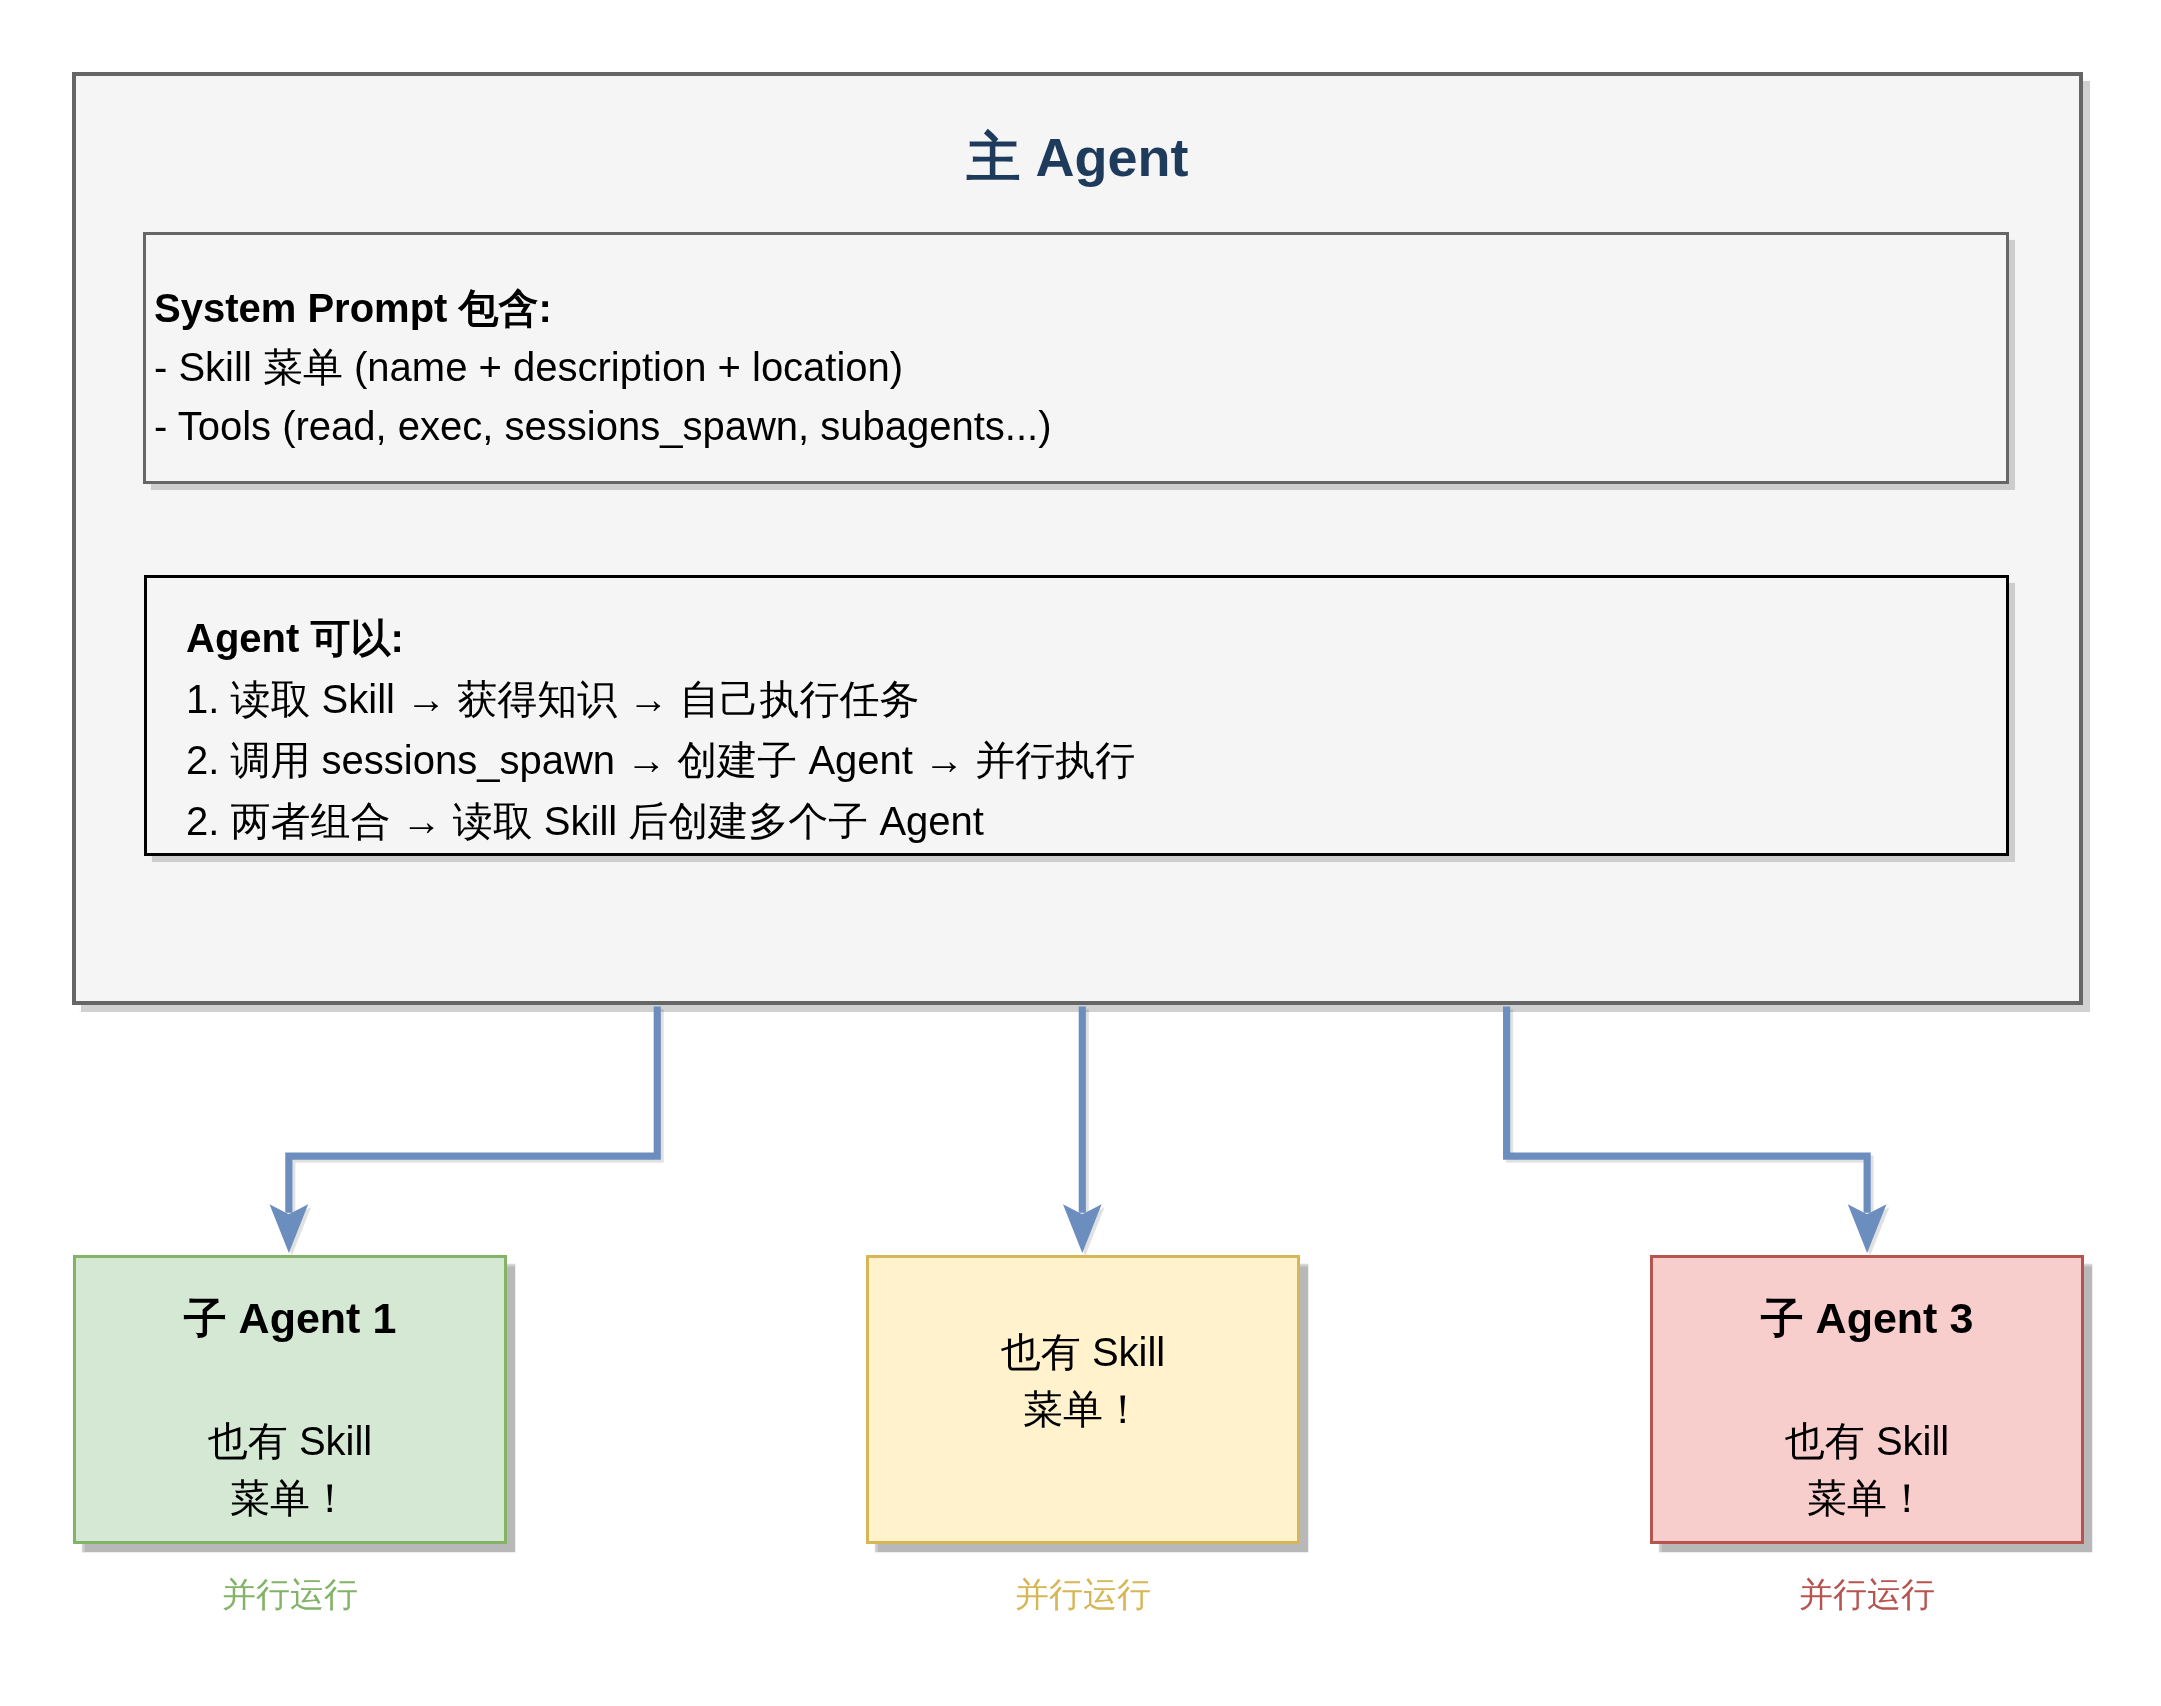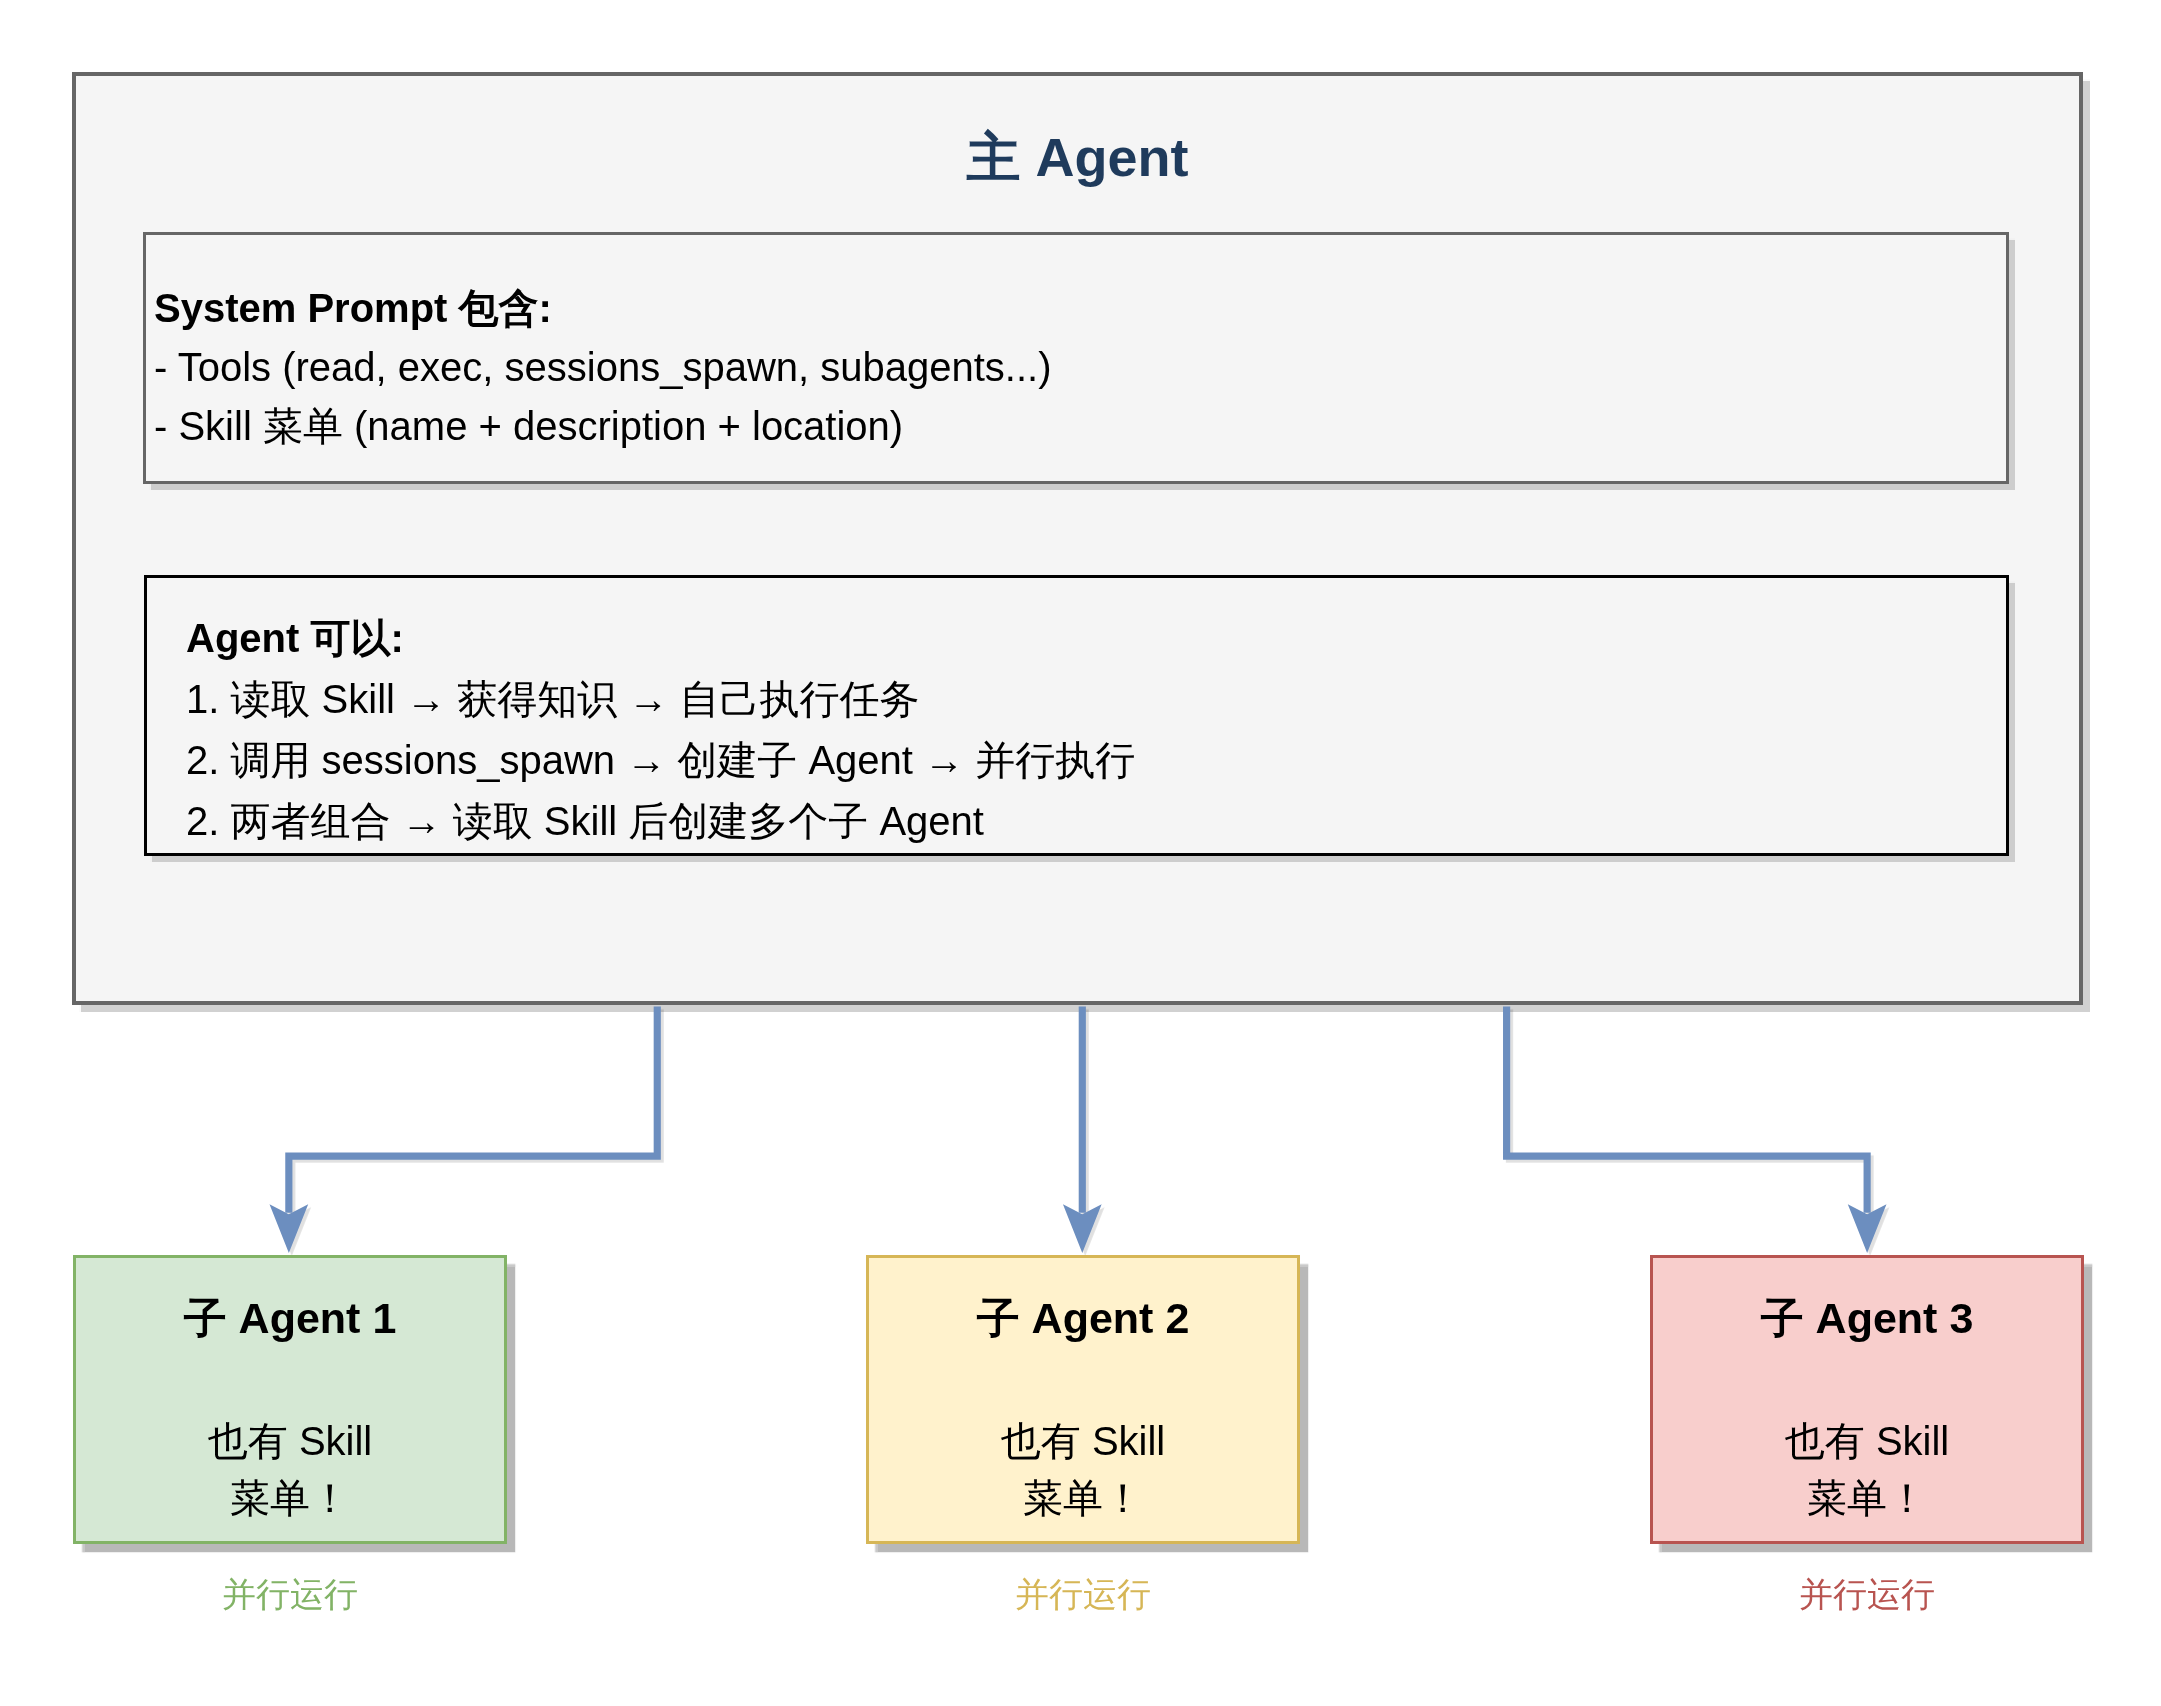--- a/index.html
+++ b/index.html
@@ -60,22 +60,22 @@
 
 <div id="canvas">
 
   <div class="main-box">
     <div class="main-title" style="color: rgb(31, 59, 92);">主 Agent</div>
   </div>
 
   <div class="inner-box prompt">
     <div class="txt">
       <div class="head">System Prompt 包含:</div>
+      <div>- Skill 菜单 (name + description + location)</div>
       <div>- Tools (read, exec, sessions_spawn, subagents...)</div>
-      <div>- Skill 菜单 (name + description + location)</div>
     </div>
   </div>
 
   <div class="inner-box caps">
     <div class="txt">
       <div class="head">Agent 可以:</div>
       <div>1. 读取 Skill → 获得知识 → 自己执行任务</div>
       <div>2. 调用 sessions_spawn → 创建子 Agent → 并行执行</div>
       <div>2. 两者组合 → 读取 Skill 后创建多个子 Agent</div>
     </div>
@@ -93,21 +93,20 @@
   <div class="sub-box s0" style="background-color: rgb(213, 232, 212); border-color: rgb(130, 179, 102);">
     <div class="sub-title">子 Agent 1</div>
     <div class="sub-body">
       <div>也有 Skill</div>
       <div>菜单！</div>
     </div>
   </div>
   <div class="sub-caption s0" style="color: rgb(130, 179, 102);">并行运行</div>
 
   <div class="sub-box s1" style="background-color: rgb(255, 242, 204); border-color: rgb(214, 182, 86);">
-    <div class="sub-title">子 Agent 2</div>
     <div class="sub-body">
       <div>也有 Skill</div>
       <div>菜单！</div>
     </div>
   </div>
   <div class="sub-caption s1" style="color: rgb(214, 182, 86);">并行运行</div>
 
   <div class="sub-box s2" style="background-color: rgb(248, 206, 204); border-color: rgb(184, 84, 80);">
     <div class="sub-title">子 Agent 3</div>
     <div class="sub-body">

